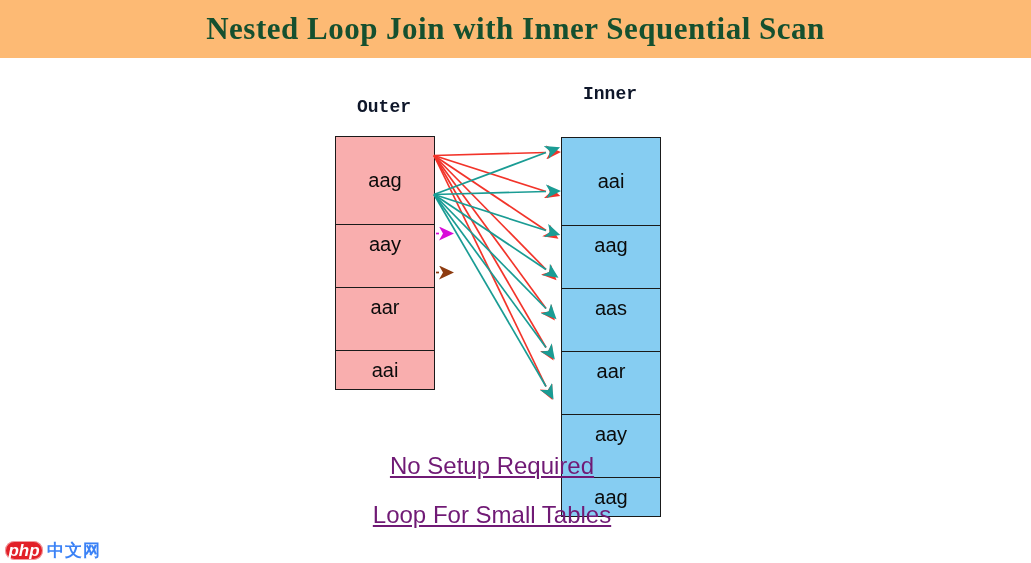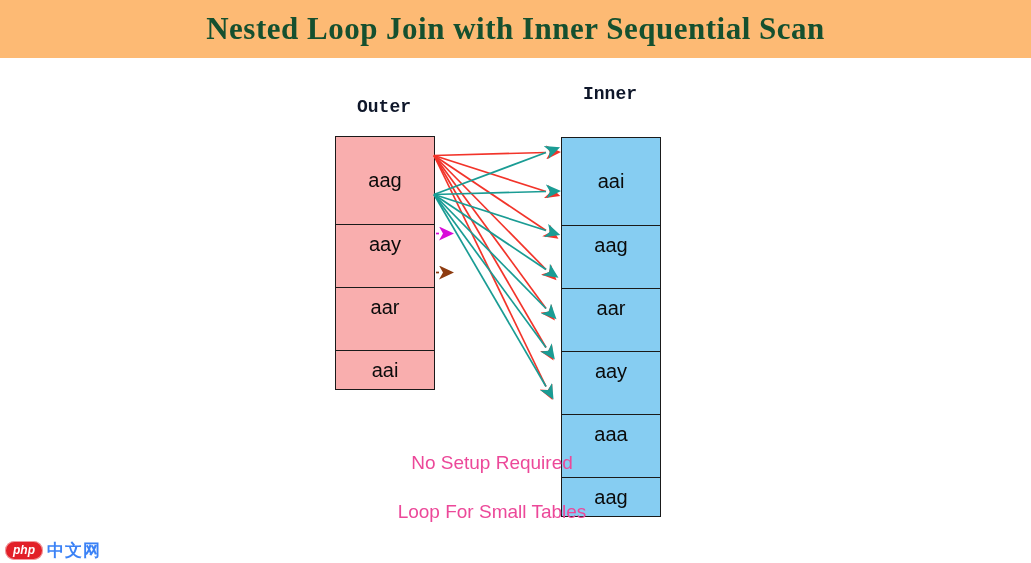--- a/index.html
+++ b/index.html
@@ -44,33 +44,33 @@
   }
   .row + .row { border-top: 1.5px solid #1a1a1a; text-align: right; }
   #arrows {
     position: absolute; left: 0; top: 0;
     width: 1031px; height: 563px;
     pointer-events: none;
   }
   .note {
     position: absolute; left: 492px;
     transform: translateX(-50%);
-    font-size: 19px; color: #ec4899; white-space: nowrap;
+    font-size: 24px; color: #701a75; white-space: nowrap; text-decoration: underline;
   }
   .note-1 { top: 452px; }
   .note-2 { top: 501px; }
   .watermark {
     position: absolute; left: 5px; top: 539px;
     display: flex; align-items: center; gap: 4px;
   }
   .wm-badge {
     display: inline-block; min-width: 38px; height: 19px;
     border-radius: 10px;
     color: #fff; font-style: italic; font-weight: bold;
-    font-size: 12px; line-height: 19px; text-align: center;
+    font-size: 17px; line-height: 19px; text-align: center;
     box-shadow: inset 0 0 0 1px rgba(255,255,255,0.55);
   }
   .wm-site { font-weight: bold; font-size: 17px; letter-spacing: 1px; }
 </style>
 </head>
 <body>
 
 <div class="title-bar" style="background: #fdba74;">
   <h1 style="color: rgb(21, 80, 47);">Nested Loop Join with Inner Sequential Scan</h1>
 </div>
@@ -80,23 +80,23 @@
   <div class="col-label inner-label">Inner</div>
   <div id="outer-table" class="table" style="background: rgb(249, 174, 174); border-color: rgb(26, 26, 26);">
       <div class="row" style="border-color: rgb(26, 26, 26);">aag</div>
       <div class="row" style="border-color: rgb(26, 26, 26);">aay</div>
       <div class="row" style="border-color: rgb(26, 26, 26);">aar</div>
       <div class="row" style="border-color: rgb(26, 26, 26);">aai</div>
     </div>
   <div id="inner-table" class="table" style="background: rgb(134, 205, 242); border-color: rgb(26, 26, 26);">
       <div class="row" style="border-color: rgb(26, 26, 26);">aai</div>
       <div class="row" style="border-color: rgb(26, 26, 26);">aag</div>
+      <div class="row" style="border-color: rgb(26, 26, 26);">aas</div>
       <div class="row" style="border-color: rgb(26, 26, 26);">aar</div>
       <div class="row" style="border-color: rgb(26, 26, 26);">aay</div>
-      <div class="row" style="border-color: rgb(26, 26, 26);">aaa</div>
       <div class="row" style="border-color: rgb(26, 26, 26);">aag</div>
     </div>
   <svg id="arrows" xmlns="http://www.w3.org/2000/svg" viewBox="0 0 1031 563">
       <defs>
         <marker id="outer-aag-sequential-scan" markerUnits="userSpaceOnUse" markerWidth="16" markerHeight="14" refX="0" refY="7" orient="auto">
           <path d="M0,0 L15,7 L0,14 L4,7 Z" fill="#F2342A"></path>
         </marker>
         <marker id="outer-aay-sequential-scan" markerUnits="userSpaceOnUse" markerWidth="16" markerHeight="14" refX="0" refY="7" orient="auto">
           <path d="M0,0 L15,7 L0,14 L4,7 Z" fill="#1A9C94"></path>
         </marker>

